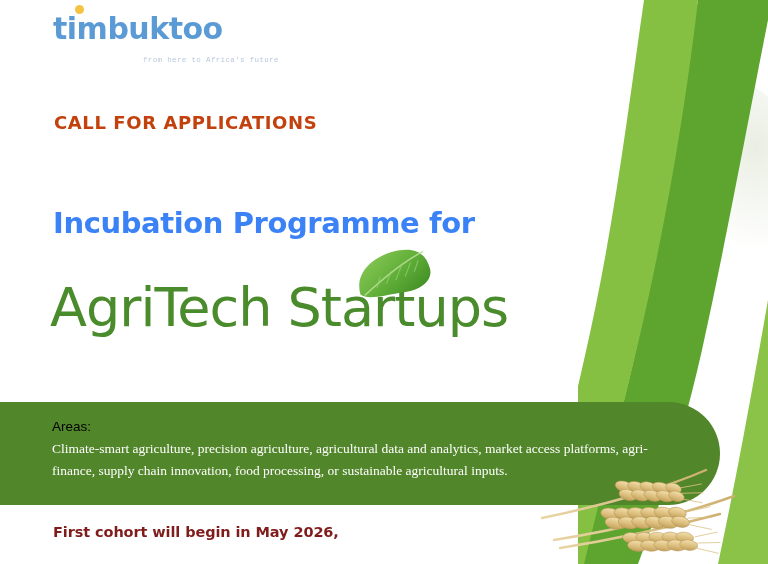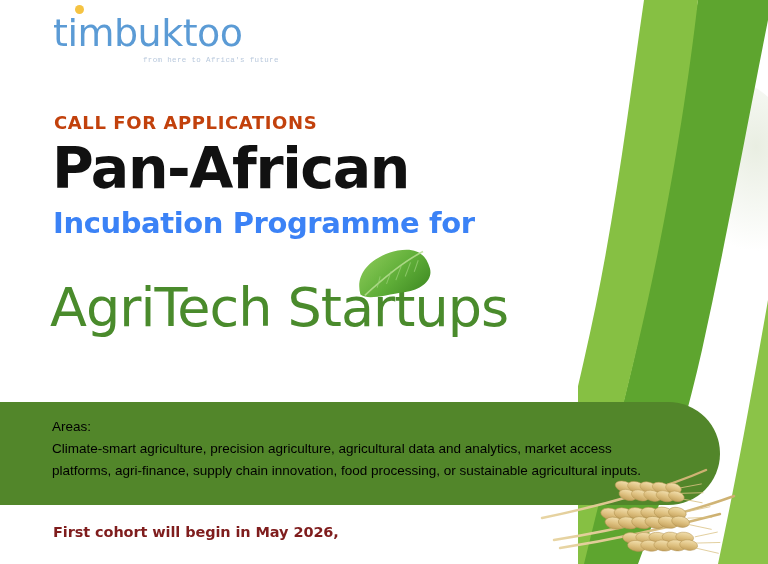--- a/index.html
+++ b/index.html
@@ -33,22 +33,22 @@
   
   .logo {
     position: absolute;
     left: 53px;
     top: 14px;
     width: 270px;
     height: 62px;
   }
   .logo-word {
     font-family: "DejaVu Sans", sans-serif;
-    font-size: 38px;
-    font-weight: normal;
+    font-size: 30px;
+    font-weight: bold;
     letter-spacing: -0.5px;
     color: #5b9bd5;
     line-height: 1;
     position: relative;
     display: block;
   }
   .logo-dot {
     position: absolute;
     left: 22px;
     top: -9px;
@@ -136,23 +136,23 @@
     top: 14px;
     width: 630px;
   }
   .banner-label {
     font-family: "Liberation Sans", sans-serif;
     font-size: 13.5px;
     color: #000000;
     line-height: 1.62;
   }
   .banner-body {
-    font-family: Liberation Sans, sans-serif;
+    font-family: Liberation Serif, serif;
     font-size: 13.5px;
-    color: #000000;
+    color: #ffffff;
     line-height: 1.62;
     width: 622px;
   }
 
   
   .wheat {
     position: absolute;
     left: 520px;
     top: 452px;
     width: 250px;
@@ -205,21 +205,20 @@
     </svg>
   </div>
 
   <div class="logo">
     <span class="logo-word">timbuktoo</span>
     <span class="logo-dot"></span>
     <span class="logo-tagline">from here to Africa's future</span>
   </div>
 
   <div class="eyebrow">CALL FOR APPLICATIONS</div>
-  <div class="title-main">Pan-African</div>
   <div class="title-sub">Incubation Programme for</div>
   <div class="title-green">AgriTech Startups</div>
 
   <div class="leaf-mark">
     <svg width="84" height="50" viewBox="0 0 84 50" aria-hidden="true">
       <defs>
         <linearGradient id="leafGrad" x1="0" y1="0" x2="1" y2="1">
           <stop offset="0%" stop-color="#8ecb5a"></stop>
           <stop offset="55%" stop-color="#5fae38"></stop>
           <stop offset="100%" stop-color="#3f8a22"></stop>

